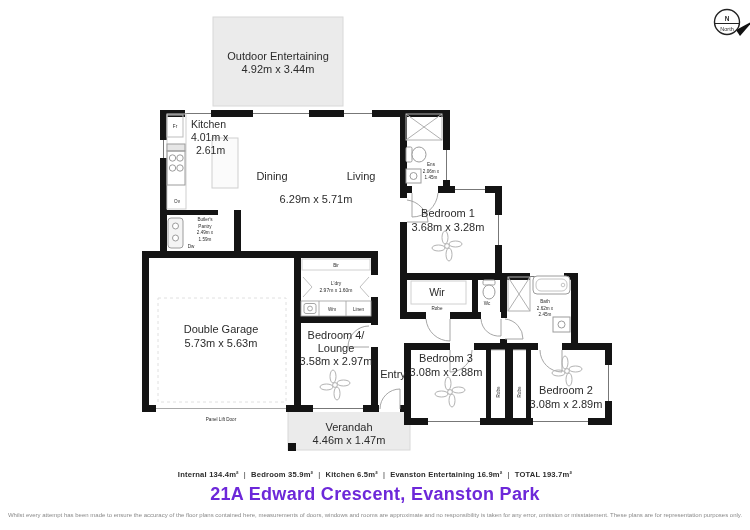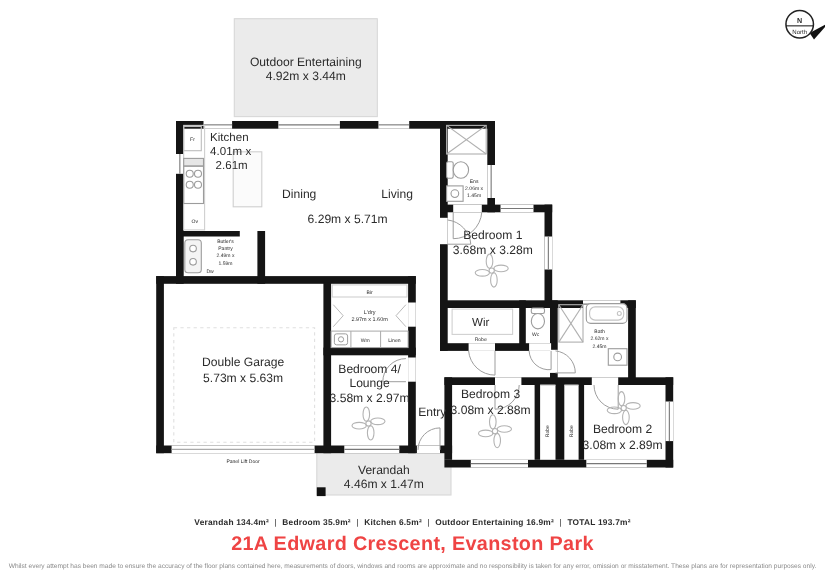--- a/index.html
+++ b/index.html
@@ -10,21 +10,21 @@
   .room-label{font-size:11px;}
   .room-dims{font-size:11px;}
   .small{font-size:5px;}
   .micro{font-size:4.6px;}
   .mid{font-size:10.5px;}
   .anc{text-anchor:middle;}
   .footer-stats{position:absolute;top:470px;left:0;width:750px;text-align:center;
                 font-size:7.6px;font-weight:bold;color:#2b2b2b;letter-spacing:.2px;}
   .footer-stats .sep{margin:0 5px;color:#2b2b2b;font-weight:normal;}
   .footer-address{position:absolute;top:484px;left:0;width:750px;text-align:center;
-                  font-size:18px;font-weight:bold;color:#ef4444;letter-spacing:.3px;}
+                  font-size:18px;font-weight:bold;color:#6d28d9;letter-spacing:.3px;}
   .footer-disclaimer{position:absolute;top:512px;left:0;width:750px;text-align:center;
                      font-size:6px;color:#8a8a8a;}
 </style>
 </head>
 <body>
 
 <div class="page">
 
 <svg width="750" height="530" viewBox="0 0 750 530">
   <defs>
@@ -302,20 +302,20 @@
   <g transform="translate(727,22)">
     <path d="M9,8 L26,-1 L13,14 Z" fill="#111"></path>
     <circle r="12.5" fill="#fff" stroke="#222" stroke-width="1.4"></circle>
     <line x1="-12.5" y1="1.5" x2="12.5" y2="1.5" stroke="#222" stroke-width="1"></line>
     <text x="0" y="-1.5" text-anchor="middle" style="font-size:6.5px;font-weight:bold">N</text>
     <text x="0" y="8.5" text-anchor="middle" style="font-size:5.5px">North</text>
   </g>
 </svg>
 
 <div class="footer-stats">
-  <span>Verandah 134.4m²</span><span class="sep">|</span><span>Bedroom 35.9m²</span><span class="sep">|</span><span>Kitchen 6.5m²</span><span class="sep">|</span><span>Outdoor Entertaining 16.9m²</span><span class="sep">|</span><span>TOTAL 193.7m²</span>
+  <span>Internal 134.4m²</span><span class="sep">|</span><span>Bedroom 35.9m²</span><span class="sep">|</span><span>Kitchen 6.5m²</span><span class="sep">|</span><span>Evanston Entertaining 16.9m²</span><span class="sep">|</span><span>TOTAL 193.7m²</span>
 </div>
 
 <div class="footer-address">21A Edward Crescent, Evanston Park</div>
 
 <div class="footer-disclaimer">Whilst every attempt has been made to ensure the accuracy of the floor plans contained here, measurements of doors, windows and rooms are approximate and no responsibility is taken for any error, omission or misstatement. These plans are for representation purposes only.</div>
 
 </div>
 
 </body></html>

